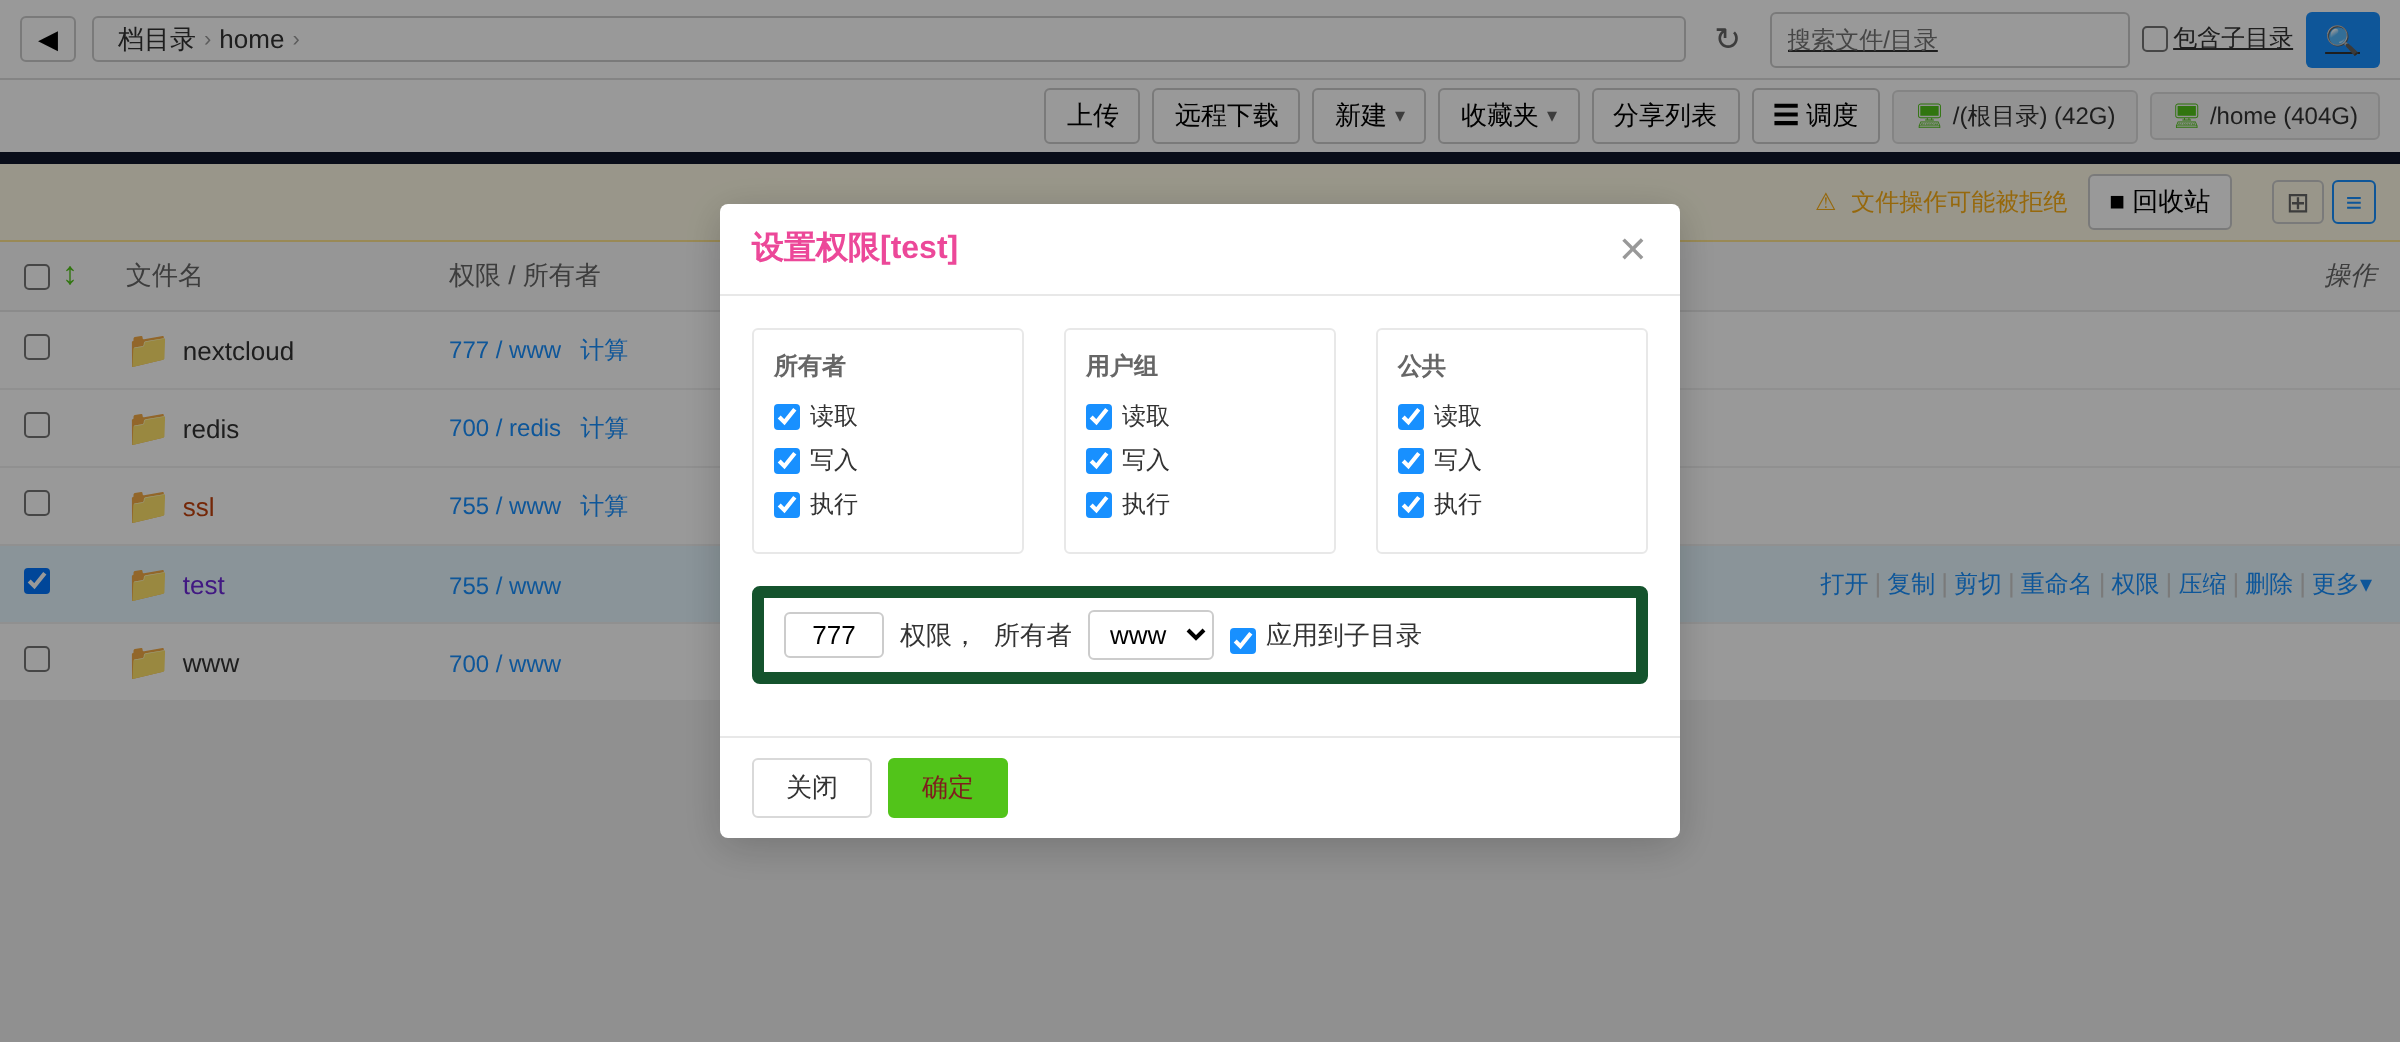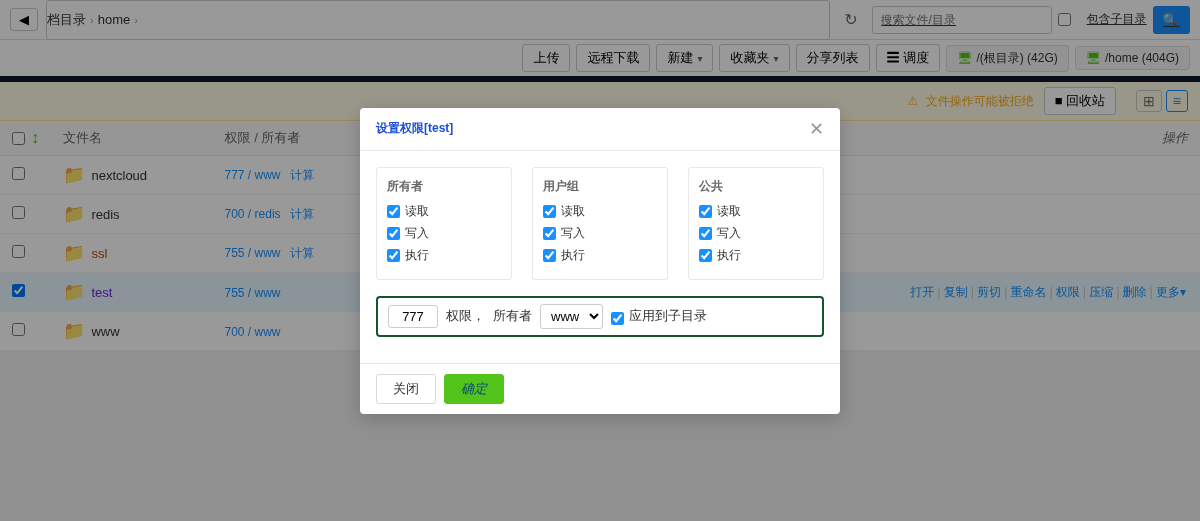--- a/index.html
+++ b/index.html
@@ -9,37 +9,37 @@
     .top-bar {
       display: flex; align-items: center; background: #fff; border-bottom: 1px solid #ddd;
       padding: 6px 10px; gap: 8px; height: 40px;
     }
     .nav-btn {
       background: none; border: 1px solid #ccc; border-radius: 3px; padding: 3px 8px;
       cursor: pointer; font-size: 13px; display: flex; align-items: center; gap: 4px;
     }
     .path-bar {
       flex: 1; display: flex; align-items: center; gap: 4px; background: #fff;
-      border: 1px solid #ccc; border-radius: 3px; padding: 4px 0; height: 40px;
+      border: 1px solid #ccc; border-radius: 3px; padding: 4px 12px; height: 23px;
     }
     .path-seg { color: #333; font-size: 13px; }
     .path-arrow { color: #999; font-size: 11px; }
     .refresh-btn {
       background: none; border: none; cursor: pointer; color: #666; font-size: 16px;
       padding: 0 6px;
     }
     .search-area {
       display: flex; align-items: center; gap: 6px; margin-left: auto; text-decoration: underline;
     }
     .search-input {
       border: 1px solid #ccc; border-radius: 3px; padding: 4px 8px;
       width: 180px; font-size: 12px; height: 28px;
     }
     .include-sub {
-      display: flex; align-items: center; gap: 16px; font-size: 12px; white-space: nowrap;
+      display: flex; align-items: center; gap: 3px; font-size: 12px; white-space: nowrap;
     }
     .search-btn {
       background: #1890ff; border: none; border-radius: 3px; color: #fff;
       padding: 4px 10px; cursor: pointer; font-size: 14px; height: 28px;
     }
 
     
     .toolbar {
       display: flex; align-items: center; background: #fff; border-bottom: 6px solid #0f172a;
       padding: 5px 10px; gap: 6px; height: 42px; justify-content: flex-end;
@@ -103,38 +103,38 @@
       z-index: 1000;
     }
     .modal {
       background: #fff; border-radius: 4px; box-shadow: 0 4px 20px rgba(0,0,0,0.2);
       min-width: 320px; max-width: 500px; width: 480px; position: relative;
     }
     .modal-header {
       padding: 12px 16px; border-bottom: 1px solid #e8e8e8;
       display: flex; align-items: center; justify-content: space-between;
     }
-    .modal-title { font-size: 12px; font-weight: bold; color: #1d4ed8; }
+    .modal-title { font-size: 16px; font-weight: bold; color: #ec4899; }
     .modal-close {
       background: none; border: none; cursor: pointer; font-size: 18px; color: #999;
       line-height: 1;
     }
     .modal-body { padding: 16px; }
 
     
     .perm-sections { display: flex; gap: 20px; margin-bottom: 16px; }
     .perm-section { flex: 1; border: 1px solid #e8e8e8; border-radius: 3px; padding: 10px; }
     .perm-section-title { font-size: 12px; color: #666; margin-bottom: 8px; font-weight: bold; }
     .perm-check { display: flex; align-items: center; gap: 5px; font-size: 12px; margin-bottom: 5px; }
     .perm-check input[type="checkbox"] { accent-color: #1890ff; }
 
     
     .perm-bottom {
       display: flex; align-items: center; gap: 8px;
-      border: 2px solid #14532d; border-radius: 4px; padding: 6px 10px; margin-bottom: 10px;
+      border: 6px solid #14532d; border-radius: 4px; padding: 6px 10px; margin-bottom: 10px;
     }
     .perm-num-input {
       width: 50px; border: 1px solid #ccc; border-radius: 3px;
       padding: 3px 6px; font-size: 13px; text-align: center;
     }
     .perm-label { font-size: 13px; color: #333; }
     .owner-select {
       border: 1px solid #ccc; border-radius: 3px; padding: 3px 6px;
       font-size: 13px; background: #fff;
     }
@@ -146,21 +146,21 @@
     .modal-footer {
       padding: 10px 16px; border-top: 1px solid #e8e8e8;
       display: flex; align-items: center; justify-content: flex-start; gap: 8px;
     }
     .btn-cancel {
       background: #fff; border: 1px solid #d9d9d9; border-radius: 3px;
       padding: 5px 16px; cursor: pointer; font-size: 13px; color: #333;
     }
     .btn-confirm {
       background: #52c41a; border: 1px solid #52c41a; border-radius: 3px;
-      padding: 5px 16px; cursor: pointer; font-size: 13px; color: #0c4a6e; font-style: italic;
+      padding: 5px 16px; cursor: pointer; font-size: 13px; color: #7f1d1d;
     }
 
     .file-table-container { position: relative; }
   </style>
 </head>
 <body>
 
 <div class="top-bar">
   <button class="nav-btn">◀</button>
   <div class="path-bar">

